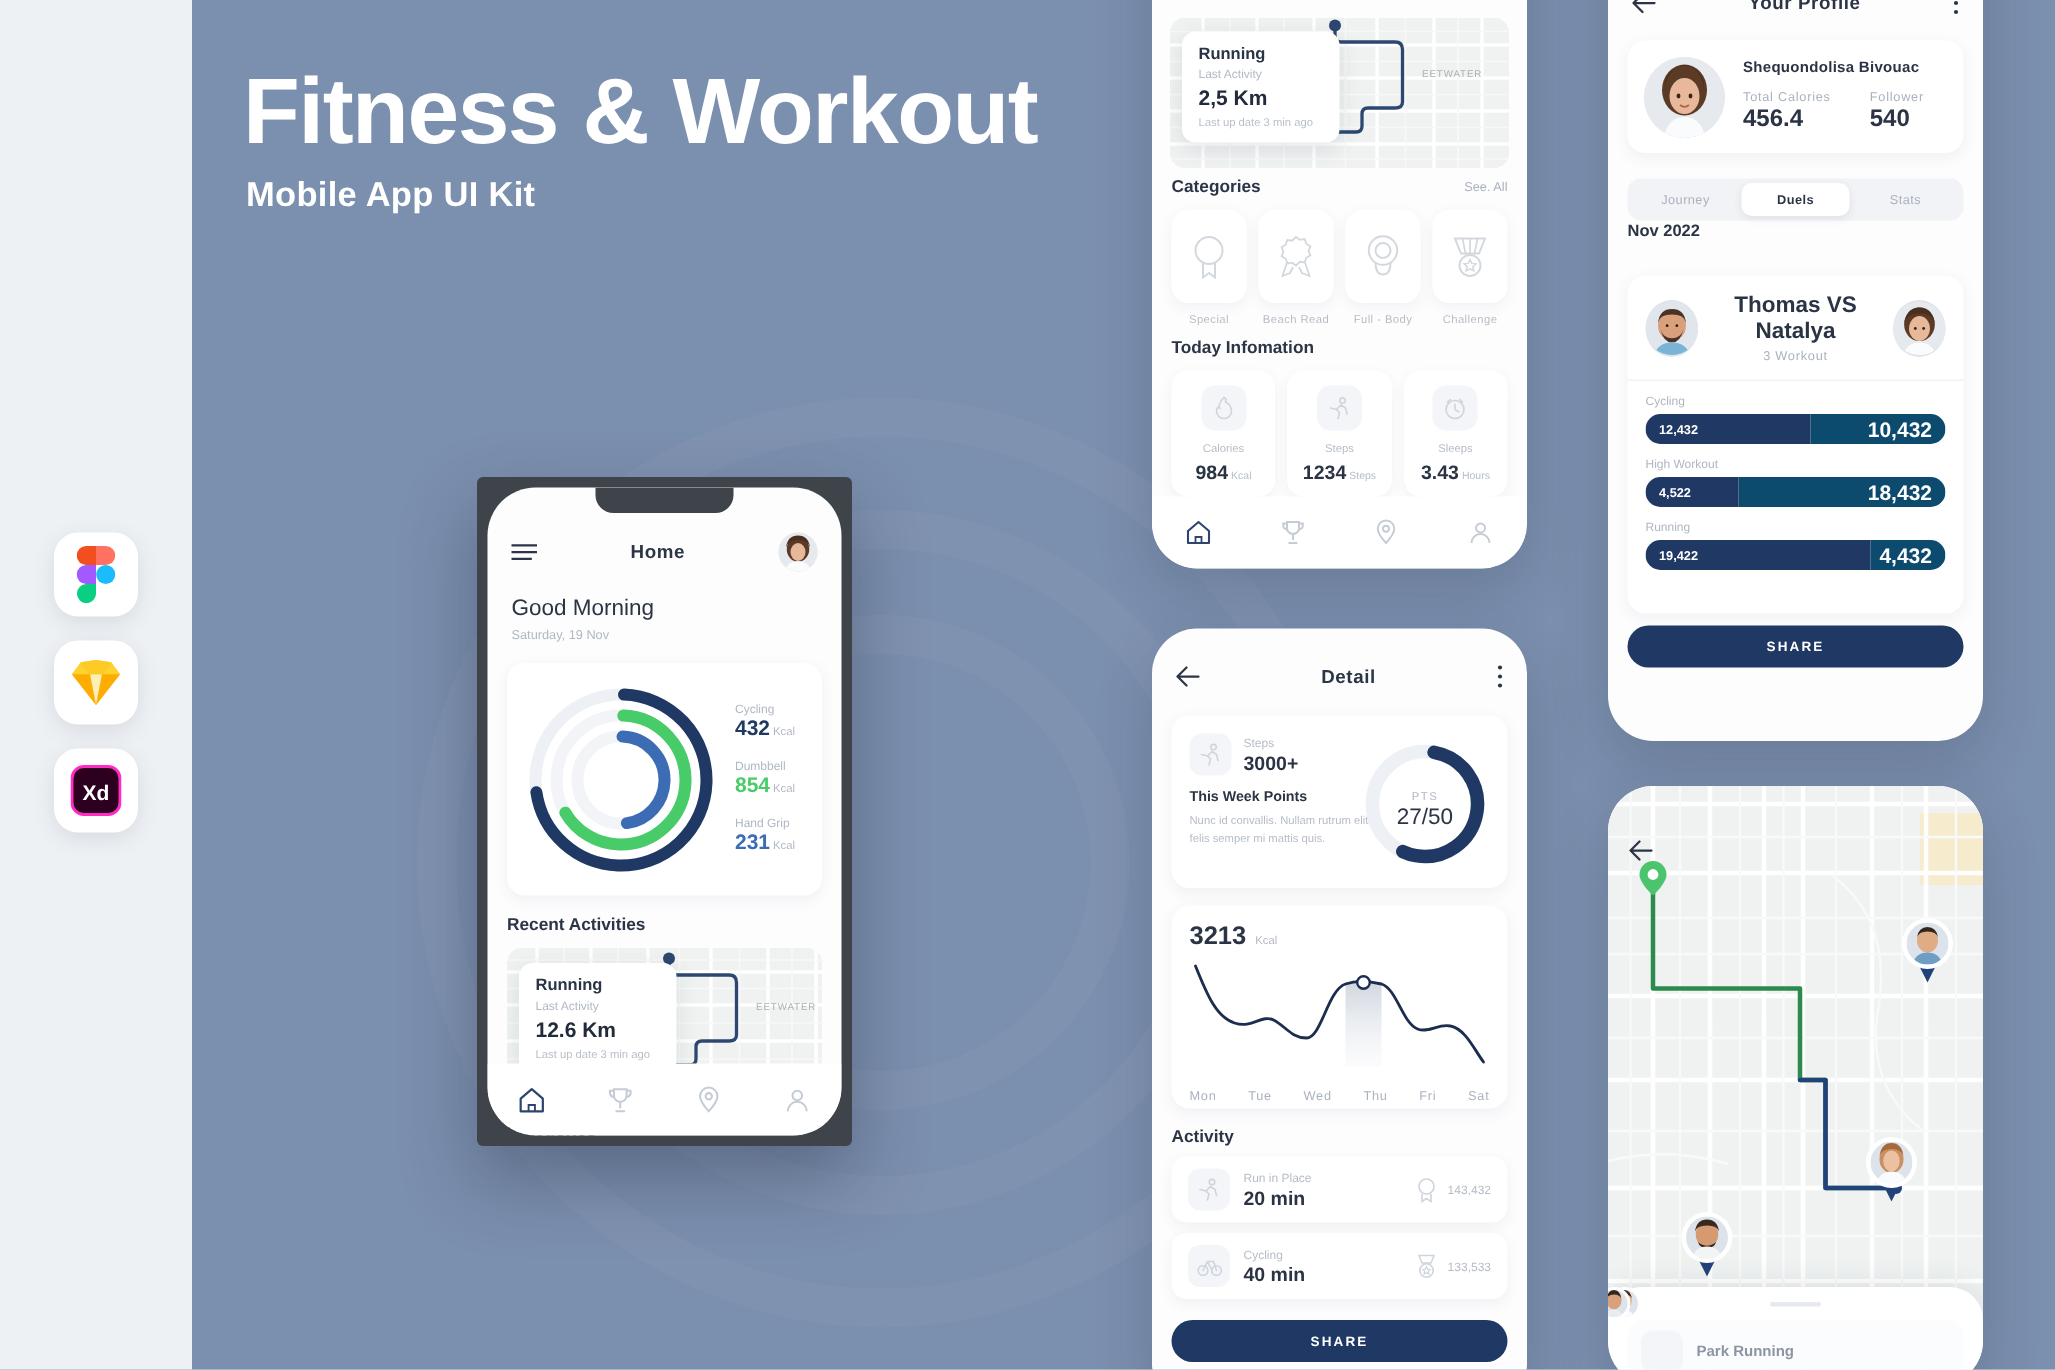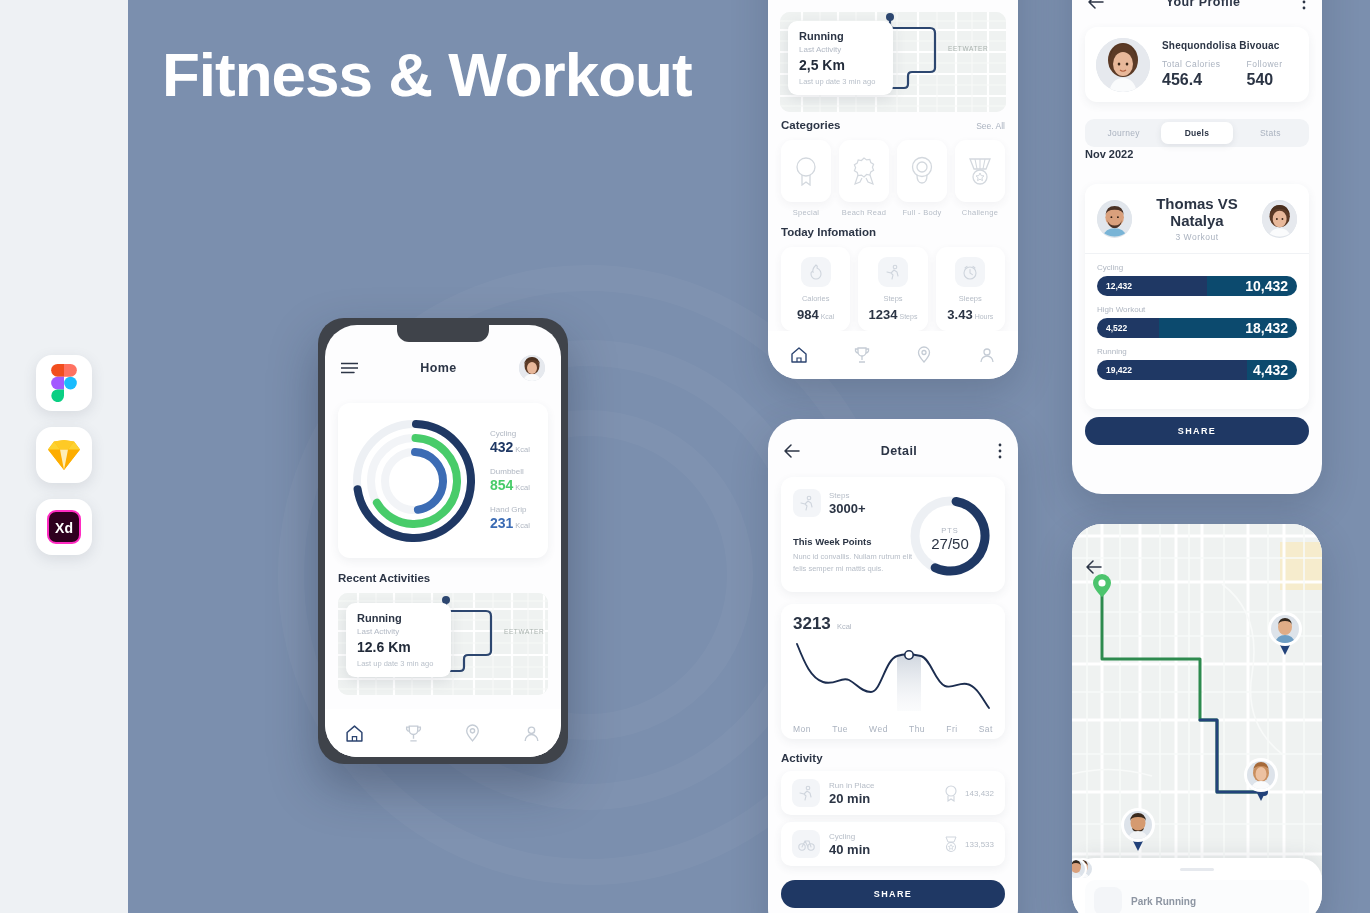--- a/index.html
+++ b/index.html
@@ -72,21 +72,21 @@
   .map-card {
     position:absolute; background:#fff; border-radius:9px;
     box-shadow:0 4px 14px rgba(60,70,90,.13); padding:9px 11px;
   }
   .map-card .t { font-size:11px; font-weight:bold; color:#2b3444; }
   .map-card .s { font-size:8px; color:#b2b9c4; margin-top:3px; }
   .map-card .b { font-size:14px; font-weight:bold; color:#222b3a; margin-top:3px; }
   .map-card .u { font-size:7.5px; color:#b9c0ca; margin-top:4px; }
 
   
-  .sec-head { display:flex; align-items:flex-end; justify-content:space-between; }
+  .sec-head { display:flex; align-items:flex-start; justify-content:space-between; }
   .sec-title { font-size:11.5px; font-weight:bold; color:#2c3546; }
   .see-all { font-size:8.5px; color:#aab2bf; }
   .cat-row { display:flex; gap:8px; }
   .cat {
     flex:1; background:#fff; border-radius:11px; box-shadow:0 3px 9px rgba(60,70,90,.06);
     height:62px; display:flex; align-items:center; justify-content:center;
   }
   .cat-lbl { font-size:7.5px; color:#b6bdc7; text-align:center; letter-spacing:.3px; }
 
   
@@ -133,21 +133,21 @@
   .act-ico { width:28px;height:28px;border-radius:8px;background:#f3f5f8;
              display:flex;align-items:center;justify-content:center;flex:none; }
   .act-name { font-size:8px;color:#b6bdc7; }
   .act-val { font-size:13px;font-weight:bold;color:#2b3444;margin-top:1px; }
   .act-pts { margin-left:auto; display:flex; align-items:center; gap:7px;
              font-size:8px; color:#b6bdc7; }
 
   
   .device {
     position:absolute; left:318px; top:318px; width:250px; height:446px;
-    background:#3f434a; border-radius:26px; padding:7px;
+    background:#3f434a; border-radius:4px; padding:7px;
     box-shadow:0 22px 48px rgba(25,35,55,.34);
   }
   .device-screen {
     width:100%; height:100%; background:#fdfdfe; border-radius:32px; overflow:hidden;
     position:relative;
   }
   .notch {
     position:absolute; left:50%; transform:translateX(-50%); top:0;
     width:92px; height:17px; background:#3f434a; border-radius:0 0 12px 12px; z-index:5;
   }
@@ -162,20 +162,21 @@
 <div class="stage">
 
   <div class="left-strip"></div>
 
   <div class="hero-panel">
     <div class="ring-deco r1"></div>
     <div class="ring-deco r2"></div>
     <div class="ring-deco r3"></div>
 
     <div class="hero-title">Fitness &amp; Workout</div>
+    <div class="hero-sub">Mobile App UI Kit</div>
   </div>
 
   <div class="badges">
     <div class="badge">
       <svg width="26" height="38" viewBox="0 0 26 38">
         <path d="M6.5 0h6.5v12.7H6.5A6.35 6.35 0 016.5 0z" fill="#f24e1e"></path>
         <path d="M13 0h6.5a6.35 6.35 0 010 12.7H13z" fill="#ff7262"></path>
         <path d="M6.5 12.7H13v12.7H6.5a6.35 6.35 0 010-12.7z" fill="#a259ff"></path>
         <circle cx="19.5" cy="19.05" r="6.35" fill="#1abcfe"></circle>
         <path d="M6.5 25.4H13v6.35a6.35 6.35 0 11-6.5-6.35z" fill="#0acf83"></path>
@@ -365,21 +366,21 @@
           <svg width="16" height="16" viewBox="0 0 16 16">
               <circle cx="10" cy="3" r="1.8" fill="none" stroke="#cfd5dd" stroke-width="1.1"></circle>
               <path d="M9 6 L6 9 L8 11 L7 15 M9 6 L12 8 L13 12 M6 9 L2 8" fill="none" stroke="#cfd5dd" stroke-width="1.1" stroke-linecap="round"></path>
             </svg>
         </div>
         <div>
           <div class="act-name">Steps</div>
           <div class="act-val">3000+</div>
         </div>
       </div>
-      <div style="font-size:9.5px;font-weight:bold;color:#2b3444;margin-top:19px;">This Week Points</div>
+      <div style="font-size:9.5px;font-weight:bold;color:#2b3444;margin-top:9px;">This Week Points</div>
       <div style="font-size:7.5px;color:#b6bdc7;line-height:1.55;margin-top:4px;width:120px;">Nunc id convallis. Nullam rutrum elit felis semper mi mattis quis.</div>
 
       <svg width="86" height="86" viewBox="0 0 86 86" style="position:absolute;right:12px;top:16px;">
         <circle cx="43" cy="43" r="35" fill="none" stroke="#edf0f4" stroke-width="9"></circle>
         <circle cx="43" cy="43" r="35" fill="none" stroke="#1f3864" stroke-width="9" stroke-linecap="round" stroke-dasharray="119 220" transform="rotate(-80 43 43)"></circle>
         <text x="43" y="40" font-family="'Liberation Sans',sans-serif" font-size="7.5" fill="#b0b7c2" text-anchor="middle" letter-spacing="1">PTS</text>
         <text x="43" y="56" font-family="'Liberation Sans',sans-serif" font-size="15" fill="#2b3444" text-anchor="middle">27/50</text>
       </svg>
     </div>
 
@@ -727,20 +728,24 @@
           <g clip-path="url(#cpH)">
             <rect width="26" height="26" fill="#e6e9ee"></rect>
             <ellipse cx="13" cy="11" rx="7.5" ry="8.5" fill="#5b3a26"></ellipse>
             <ellipse cx="13" cy="13" rx="5" ry="6" fill="#e8b89a"></ellipse>
             <path d="M5 10 Q6 2 13 2 Q20 2 21 10 Q20 5 13 5 Q6 5 5 10z" fill="#4a2f1e"></path>
             <path d="M4 26 Q6 19 13 19 Q20 19 22 26z" fill="#fafbfc"></path>
           </g>
         </svg>
       </div>
 
+      <div style="padding:8px 16px 0;">
+        <div style="font-size:15px;color:#2b3444;">Good Morning</div>
+        <div style="font-size:8.5px;color:#b0b7c2;margin-top:4px;">Saturday, 19 Nov</div>
+      </div>
 
       <div class="card" style="margin:14px 13px 0;height:155px;padding:10px;display:flex;align-items:center;">
         <svg width="132" height="132" viewBox="0 0 132 132">
           <circle cx="66" cy="66" r="57" fill="none" stroke="#edf0f4" stroke-width="8"></circle>
           <circle cx="66" cy="66" r="43" fill="none" stroke="#f2f4f7" stroke-width="8"></circle>
           <circle cx="66" cy="66" r="29" fill="none" stroke="#f2f4f7" stroke-width="8"></circle>
           <circle cx="66" cy="66" r="57" fill="none" stroke="#1f3864" stroke-width="8" stroke-linecap="round" stroke-dasharray="258 358" transform="rotate(-88 66 66)"></circle>
           <circle cx="66" cy="66" r="43" fill="none" stroke="#48cc6a" stroke-width="8" stroke-linecap="round" stroke-dasharray="178 270" transform="rotate(-88 66 66)"></circle>
           <circle cx="66" cy="66" r="29" fill="none" stroke="#3c6cb4" stroke-width="8" stroke-linecap="round" stroke-dasharray="86 182" transform="rotate(-88 66 66)"></circle>
         </svg>

